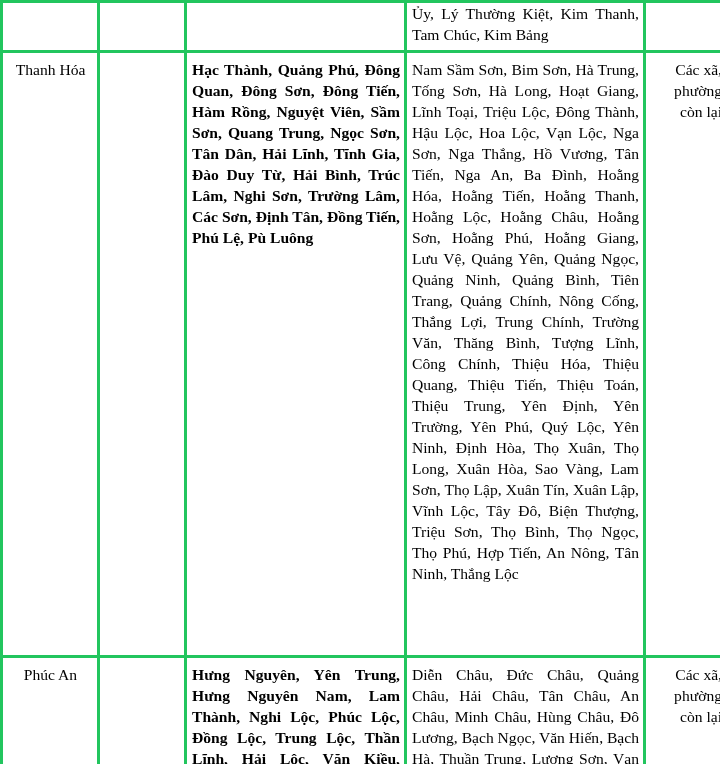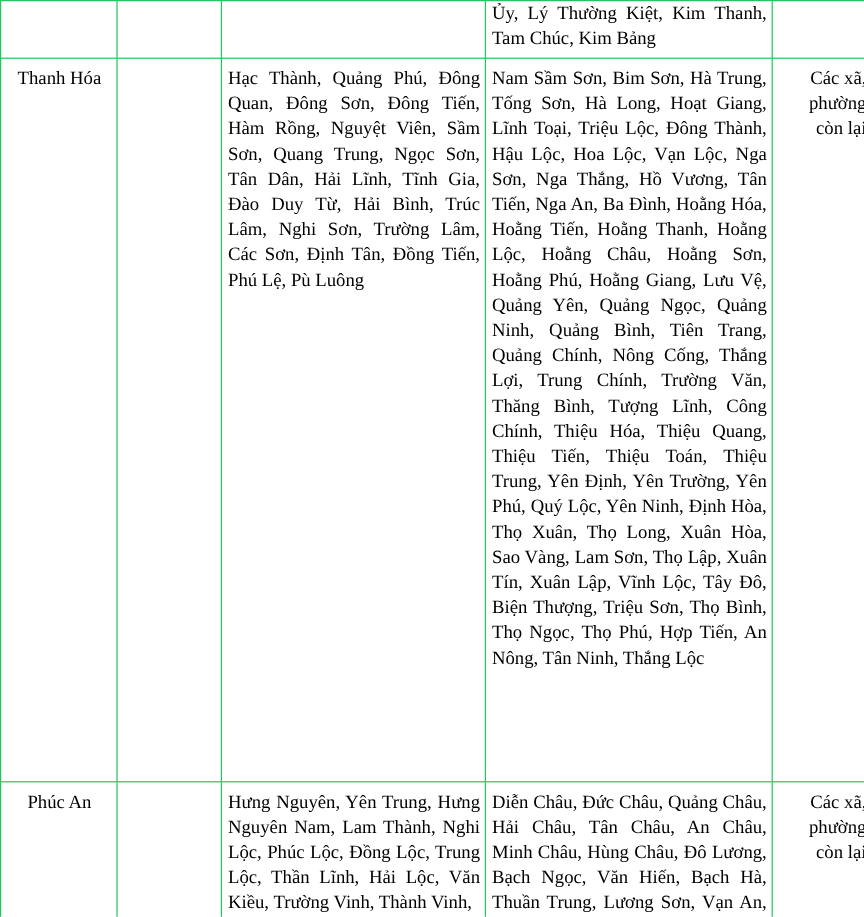--- a/index.html
+++ b/index.html
@@ -24,32 +24,32 @@
 
   table.admin-table {
     border-collapse: collapse;
     width: 720px;
     table-layout: fixed;
     font-size: 15.6px;
     line-height: 21px;
   }
 
   table.admin-table td {
-    border: 1px solid #22c55e;
+    border: 3px solid #22c55e;
     vertical-align: top;
     padding: 6px 4px 2px 5px;
     word-wrap: break-word;
     overflow-wrap: break-word;
     hyphens: none;
   }
 
   
   .col-province   { width: 97px; }
   .col-district   { width: 87px; }
-  .col-wards-a    { width: 220px; }
+  .col-wards-a    { width: 220px; font-weight: bold; }
   .col-wards-b    { width: 239px; }
   .col-remainder  { width: 83px; }
 
   .cell-center {
     text-align: center;
   }
   .cell-justify {
     text-align: justify;
     text-align-last: left;
   }

